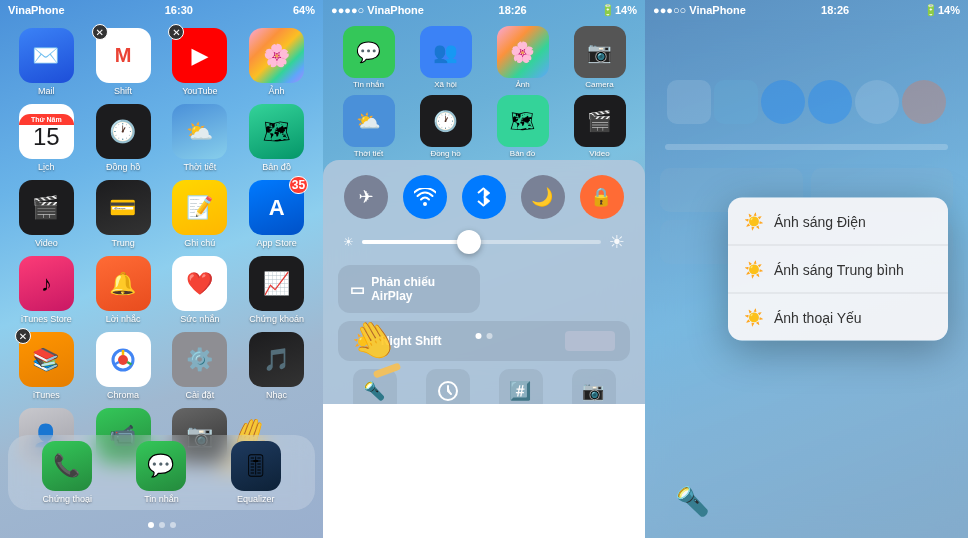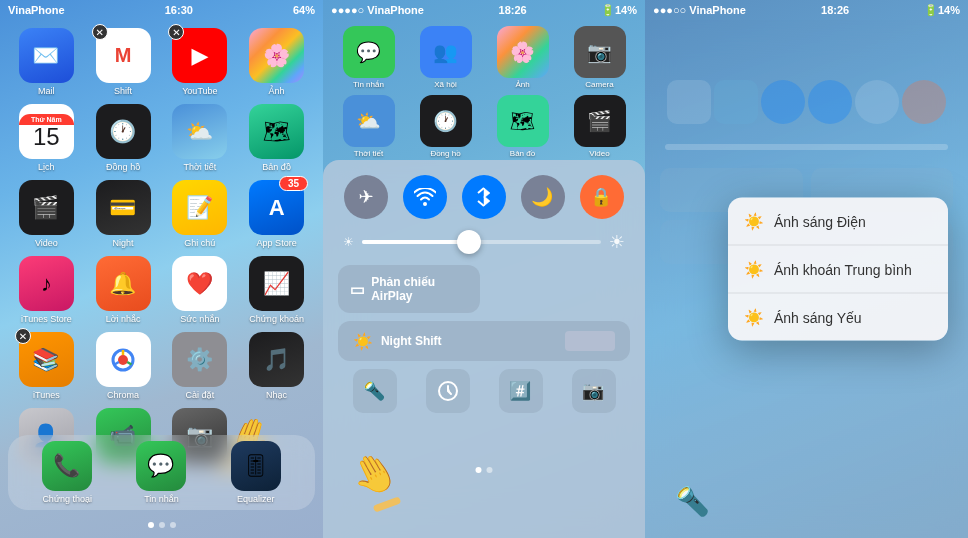--- a/index.html
+++ b/index.html
@@ -16,21 +16,21 @@
       position: relative;
       overflow: hidden;
     }
     .panel1 {
       width: 323px;
       height: 538px;
       background: linear-gradient(160deg, #4a90d9 0%, #6ab4e8 30%, #8ecfee 50%, #a0b8d0 70%, #9aafce 100%);
     }
     .panel2 {
       width: 322px;
-      height: 538px;
+      height: 404px;
       background: linear-gradient(160deg, #5a9fd4 0%, #6ab0d8 30%, #7cc0e0 50%, #8ab5d0 70%, #7aa0c0 100%);
     }
     .panel3 {
       width: 323px;
       height: 538px;
       background: linear-gradient(160deg, #5a8fc0 0%, #6aa8d5 30%, #78b8e0 50%, #88b0d0 70%, #7aa0c0 100%);
     }
 
     
     .status-bar {
@@ -74,22 +74,22 @@
       text-shadow: 0 1px 2px rgba(0,0,0,0.5);
       font-weight: 500;
     }
     .badge {
       position: absolute;
       top: -4px;
       right: -4px;
       background: #ff3b30;
       color: white;
       border-radius: 10px;
-      font-size: 10px;
-      padding: 1px 8px;
+      font-size: 12px;
+      padding: 1px 2px;
       font-weight: 700;
       border: 1px solid white;
     }
     .delete-btn {
       position: absolute;
       top: -4px;
       left: -4px;
       background: #333;
       color: white;
       border-radius: 50%;
@@ -388,21 +388,21 @@
       <div class="app-icon icon-maps">🗺</div>
       <span class="app-label">Bản đồ</span>
     </div>
 
     <div class="app-item">
       <div class="app-icon" style="background:#1c1c1e;">🎬</div>
       <span class="app-label">Video</span>
     </div>
     <div class="app-item">
       <div class="app-icon icon-wallet">💳</div>
-      <span class="app-label">Night</span>
+      <span class="app-label">Trung</span>
     </div>
     <div class="app-item">
       <div class="app-icon icon-notes">📝</div>
       <span class="app-label">Ghi chú</span>
     </div>
     <div class="app-item">
       <div class="app-icon icon-appstore" style="position:relative;">
         <div class="badge">35</div>
         <span style="color:white;font-size:22px;font-weight:700;">A</span>
       </div>
@@ -630,23 +630,23 @@
     <div style="height:44px;background:rgba(150,180,200,0.3);border-radius:10px;margin:0 15px;opacity:0.3;"></div>
   </div>
 
   <div class="brightness-menu">
     <div class="brightness-menu-item">
       <span class="sun-icon">☀️</span>
       <span>Ánh sáng Điện</span>
     </div>
     <div class="brightness-menu-item">
       <span class="sun-icon">☀️</span>
-      <span>Ánh khoán Trung bình</span>
+      <span>Ánh sáng Trung bình</span>
 
     </div>
     <div class="brightness-menu-item">
       <span class="sun-icon">☀️</span>
-      <span>Ánh sáng Yếu</span>
+      <span>Ánh thoại Yếu</span>
     </div>
   </div>
 
   <div class="p3-bottom-icon">🔦</div>
 </div>
 
 </body></html>

